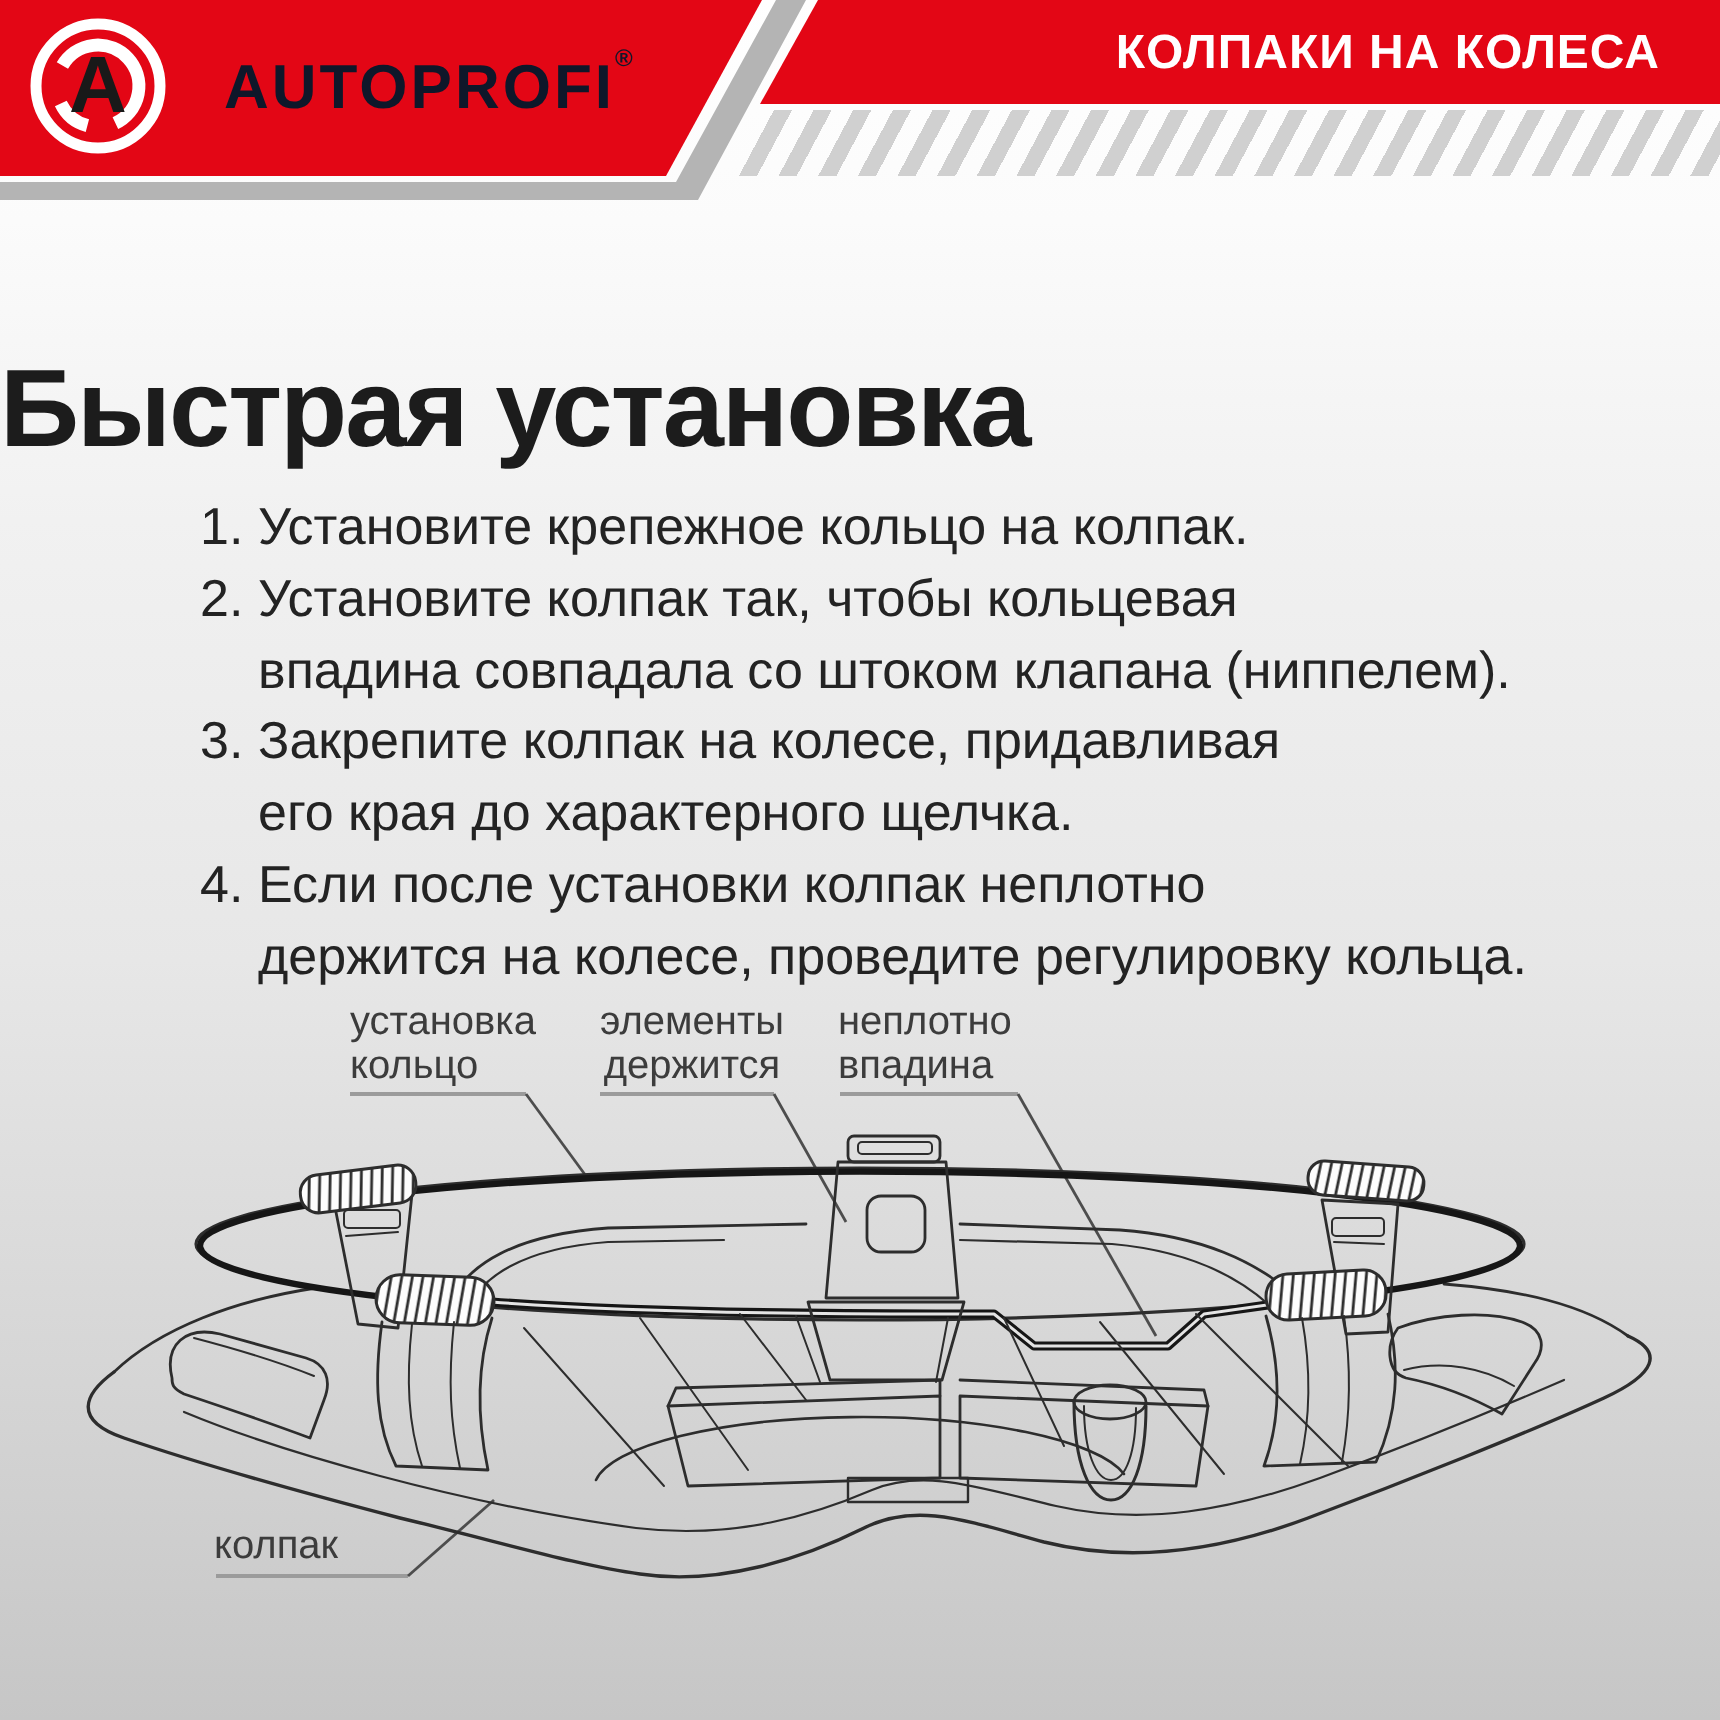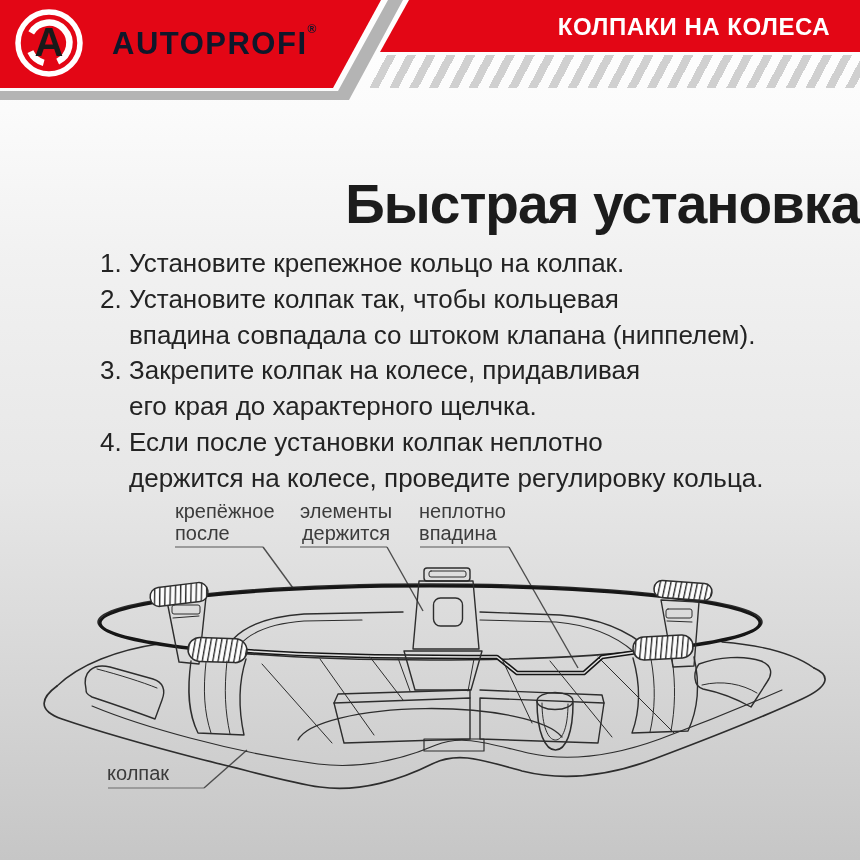--- a/index.html
+++ b/index.html
@@ -17,21 +17,21 @@
     background:repeating-linear-gradient(118deg,#d0d0d0 0 8px,rgba(0,0,0,0) 8px 17.5px);}
   .hdr-red-left{position:absolute;left:0;top:0;width:860px;height:88px;background:#e30615;
     clip-path:polygon(0 0,381px 0,333px 88px,0 88px);}
   .hdr-swoosh{position:absolute;left:0;top:0;width:860px;height:100px;background:#b4b4b4;
     clip-path:polygon(0 91px,338px 91px,388px 0,403px 0,349px 100px,0 100px);}
   .logo{position:absolute;left:14px;top:8px;}
   .wordmark{position:absolute;left:112px;top:26px;color:#0f172a;font-size:31px;font-weight:bold;
     letter-spacing:1.5px;white-space:nowrap;}
   .wordmark .reg{font-size:12px;vertical-align:top;position:relative;top:-4px;letter-spacing:0;}
   
-  .title{position:absolute;left:0;top:137px;width:860px;text-align:right;
+  .title{position:absolute;left:0;top:137px;width:860px;text-align:left;
     font-size:55px;line-height:60px;font-weight:bold;color:#1c1c1c;letter-spacing:-1px;}
   
   .list{position:absolute;left:100px;top:246px;width:680px;color:#232323;
     font-size:26px;line-height:35.8px;}
   .li{display:flex;}
   .num{width:29px;flex:none;}
   .line{display:block;white-space:nowrap;}
   
   .dlabel{position:absolute;color:#3c3c3c;font-size:20px;line-height:22px;}
   .dlabel .line{display:block;white-space:nowrap;}
@@ -89,22 +89,22 @@
     <div class="li">
       <span class="num">4.</span>
       <span class="txt">
         <span class="line">Если после установки колпак неплотно</span>
         <span class="line">держится на колесе, проведите регулировку кольца.</span>
       </span>
     </div>
   </div>
 
   <div class="dlabel lab1">
-    <span class="line">крепёжное</span>
-    <span class="line">после</span>
+    <span class="line">установка</span>
+    <span class="line">кольцо</span>
   </div>
   <div class="dlabel lab2">
     <span class="line">элементы</span>
     <span class="line">держится</span>
   </div>
   <div class="dlabel lab3">
     <span class="line">неплотно</span>
     <span class="line">впадина</span>
   </div>
   <div class="dlabel lab4">

